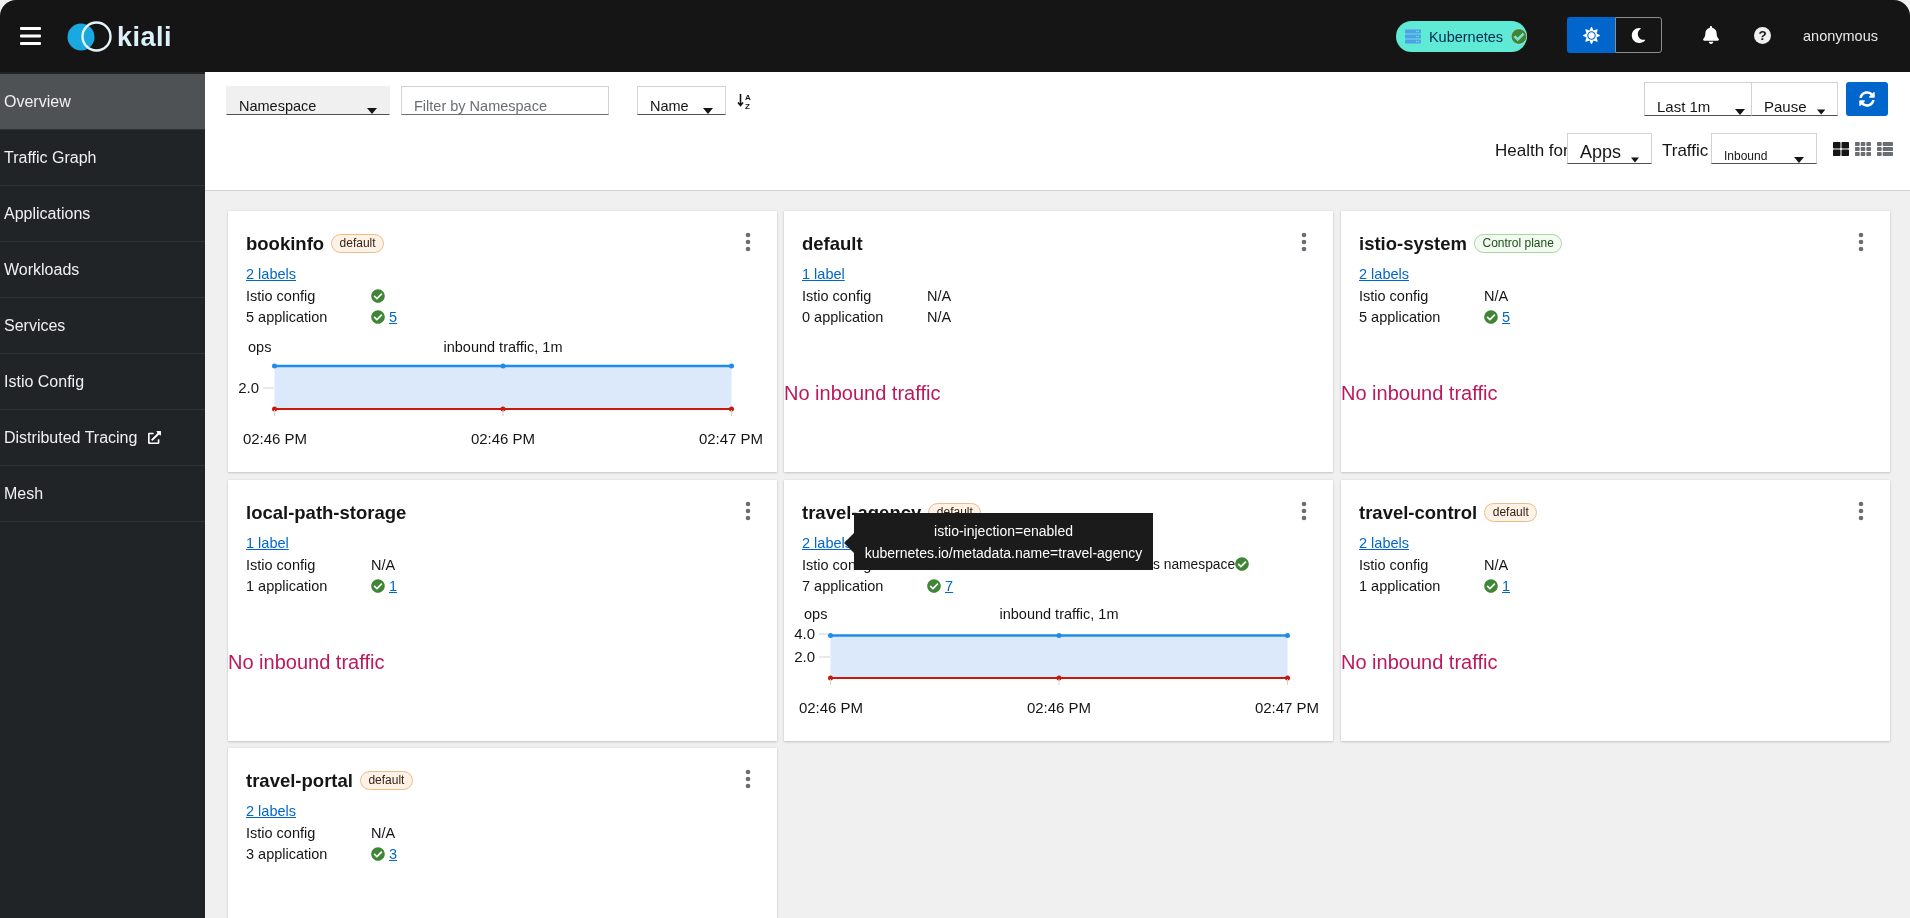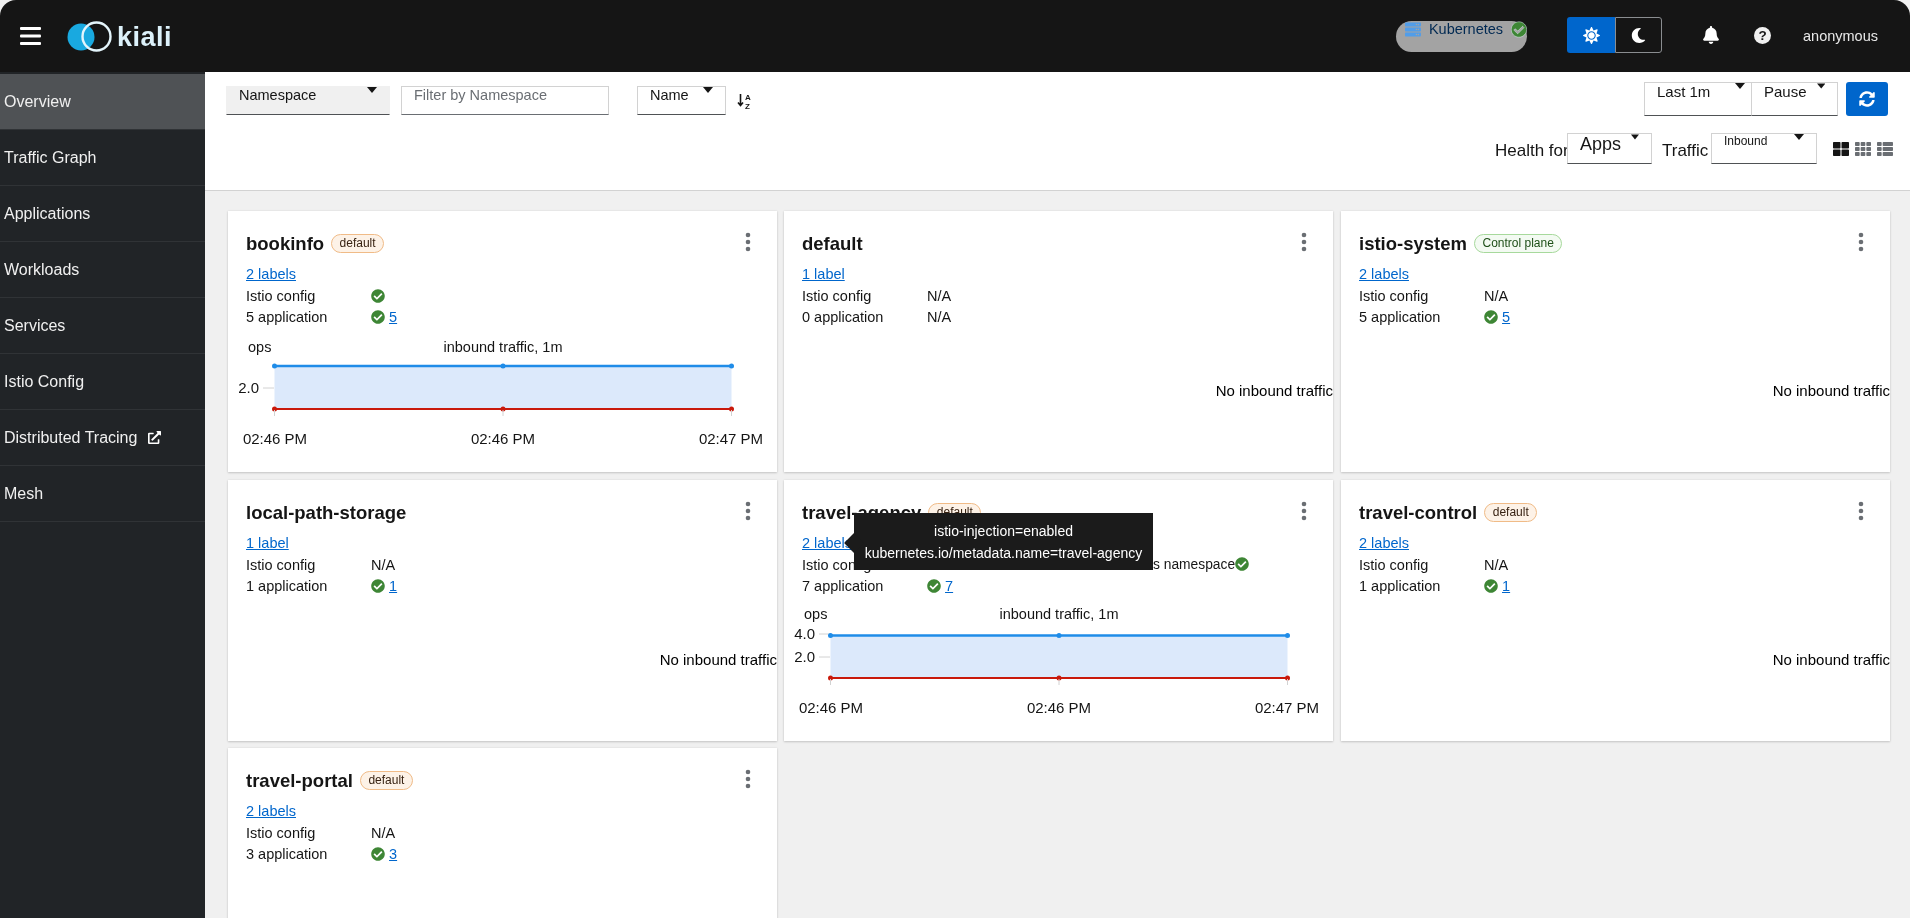--- a/index.html
+++ b/index.html
@@ -15,42 +15,42 @@
 .chip { display:inline-block; margin-left:7px; height:19px; line-height:17px; padding:0 7.5px; border-radius:10px; font-size:12px; font-weight:400; }
 .chip.orange { background:#fdf2e7; border:1px solid #f0bb87; color:#372212; }
 .chip.green { background:#f3faf2; border:1px solid #a7d99c; color:#1e4f18; }
 .kebab { position:absolute; left:516.5px; top:20.5px; }
 .row { position:absolute; left:18px; font-size:14.5px; color:#151515; white-space:nowrap; }
 .rlabels { top:55px; }
 .ristio { top:76.5px; }
 .rapp { top:98px; }
 .val { position:absolute; left:125px; top:0; white-space:nowrap; }
 .link { color:#0066cc;text-decoration:underline; }
-.notraffic { position:absolute; left:0; width:100%; top:171px; text-align:right; font-size:15px; color:#000000; }
+.notraffic { position:absolute; left:0; width:100%; top:171px; text-align:left; font-size:20px; color:#be185d; }
 .ck { vertical-align:-2px; }
 #tooltip { position:absolute; left:854px; top:513px; width:299px; height:57px; background:#1b1b1b; color:#fff; font-size:14px; z-index:30; text-align:center; padding-top:7px; line-height:22px; }
 #tooltip .arrow { position:absolute; left:-7px; top:23px; width:14px; height:14px; background:#1b1b1b; transform:rotate(45deg); }
-.sel { position:absolute; background:#fff; border:1px solid #d2d2d2; border-bottom:1.5px solid #4f5255; font-size:14.5px; color:#151515; display:flex; align-items:flex-start; padding:0 12px; justify-content:space-between; }
+.sel { position:absolute; background:#fff; border:1px solid #d2d2d2; border-bottom:1.5px solid #4f5255; font-size:14.5px; color:#151515; display:flex; align-items:flex-end; padding:0 12px; justify-content:space-between; }
 .sel svg { margin-left:10px; }
 .tlabel { position:absolute; font-size:17px; color:#151515; }
 </style>
 </head>
 <body>
 <div id="header">
   <svg class="abs" style="left:20px;top:26px" width="21" height="20" viewBox="0 0 21 20">
       <rect x="0" y="1" width="21" height="3" rx="1" fill="#fff"></rect>
       <rect x="0" y="8.5" width="21" height="3" rx="1" fill="#fff"></rect>
       <rect x="0" y="16" width="21" height="3" rx="1" fill="#fff"></rect>
     </svg>
   <svg class="abs" style="left:64px;top:18px" width="50" height="38" viewBox="0 0 50 38">
     <circle cx="17" cy="19" r="13.5" fill="#19a9e0"></circle>
     <circle cx="32.5" cy="18.5" r="14" fill="none" stroke="#e4f5fc" stroke-width="2.4"></circle>
   </svg>
   <div class="abs" style="left:117px;top:22px;font-size:27px;font-weight:700;color:#dcf1fa;letter-spacing:0.5px">kiali</div>
-  <div class="abs" style="left:1396px;top:21px;width:131px;height:31px;background:#a3a3a3;border-radius:16px;display:flex;align-items:flex-start;padding-left:9px">
+  <div class="abs" style="left:1396px;top:21px;width:131px;height:31px;background:#5eead4;border-radius:16px;display:flex;align-items:center;padding-left:9px">
     <svg width="17" height="17" viewBox="0 0 512 512" fill="#519de9">
         <path d="M480 160H32c-17.673 0-32-14.327-32-32V64c0-17.673 14.327-32 32-32h448c17.673 0 32 14.327 32 32v64c0 17.673-14.327 32-32 32zm-48-88c-13.255 0-24 10.745-24 24s10.745 24 24 24 24-10.745 24-24-10.745-24-24-24zm-64 0c-13.255 0-24 10.745-24 24s10.745 24 24 24 24-10.745 24-24-10.745-24-24-24zm112 248H32c-17.673 0-32-14.327-32-32v-64c0-17.673 14.327-32 32-32h448c17.673 0 32 14.327 32 32v64c0 17.673-14.327 32-32 32zm-48-88c-13.255 0-24 10.745-24 24s10.745 24 24 24 24-10.745 24-24-10.745-24-24-24zm-64 0c-13.255 0-24 10.745-24 24s10.745 24 24 24 24-10.745 24-24-10.745-24-24-24zm112 248H32c-17.673 0-32-14.327-32-32v-64c0-17.673 14.327-32 32-32h448c17.673 0 32 14.327 32 32v64c0 17.673-14.327 32-32 32zm-48-88c-13.255 0-24 10.745-24 24s10.745 24 24 24 24-10.745 24-24-10.745-24-24-24zm-64 0c-13.255 0-24 10.745-24 24s10.745 24 24 24 24-10.745 24-24-10.745-24-24-24z"></path>
       </svg>
     <span style="font-size:14.5px;color:#002952;margin-left:8px">Kubernetes</span>
     <svg style="margin-left:8px" width="17" height="17" viewBox="0 0 512 512" fill="#3e8635">
         <path d="M504 256c0 136.967-111.033 248-248 248S8 392.967 8 256 119.033 8 256 8s248 111.033 248 248zm-276.686 131.314l184-184c6.248-6.248 6.248-16.379 0-22.627l-22.627-22.627c-6.248-6.248-16.379-6.249-22.628 0L216 308.118l-70.059-70.059c-6.248-6.248-16.379-6.248-22.628 0l-22.627 22.627c-6.248 6.248-6.248 16.379 0 22.627l104 104c6.249 6.25 16.379 6.25 22.628.001z" stroke="#e7f1fa" stroke-width="16"></path>
       </svg>
   </div>
   <div class="abs" style="left:1567px;top:17px;width:48px;height:36px;background:#0066cc;border-radius:3px 0 0 3px;display:flex;align-items:center;justify-content:center">
     <svg width="17" height="17" viewBox="0 0 512 512" fill="#fff">

